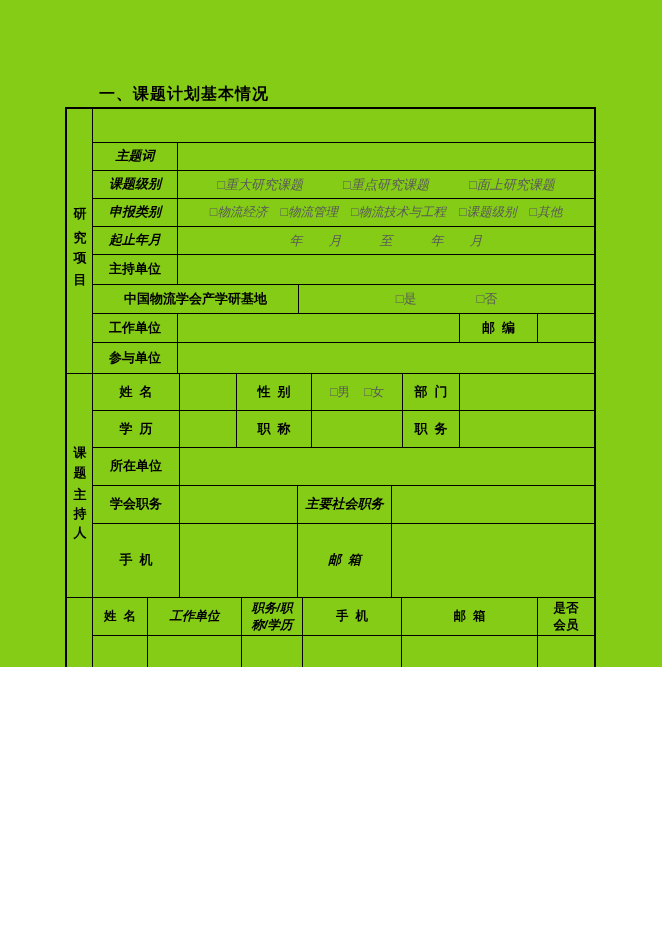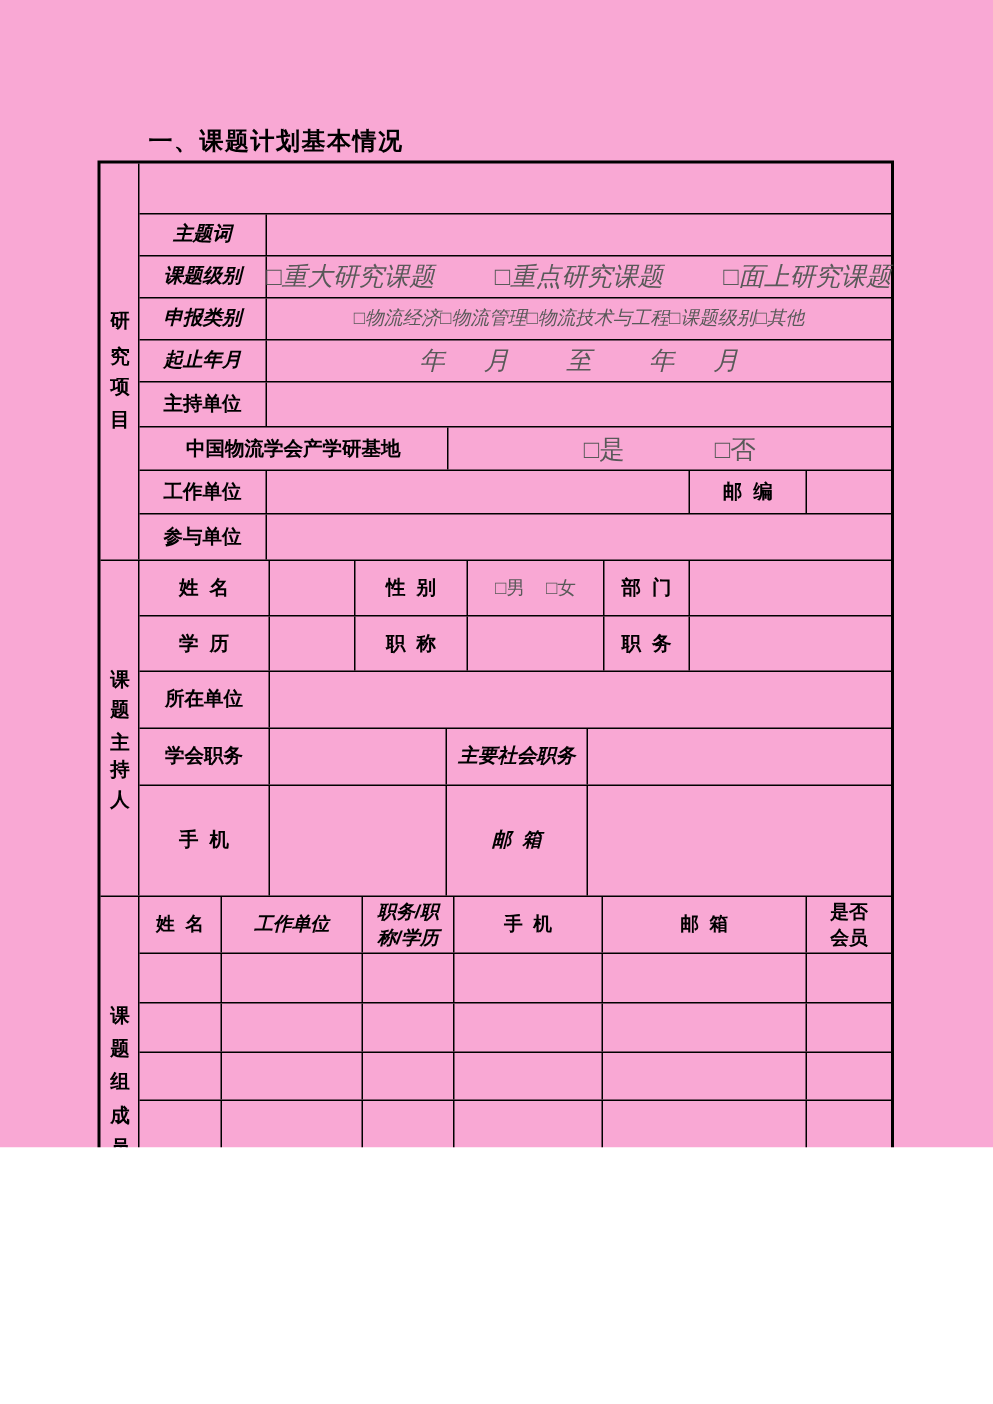--- a/index.html
+++ b/index.html
@@ -1,41 +1,41 @@
 <!DOCTYPE html>
 <html><head>
 <meta charset="utf-8">
 <style>
   * { box-sizing: border-box; margin: 0; padding: 0; }
   html,body { background:#ffffff; }
   .sheet {
-    position: relative; width: 662px; height: 765px; background: #f9a8d4;
+    position: relative; width: 662px; height: 667px; background: #84cc16;
     font-family: "Liberation Sans", "DejaVu Sans", sans-serif; color: #000;
     overflow: hidden;
   }
   .title { position: absolute; left: 99px; top: 84px; font-size: 16px; font-weight: 700; letter-spacing: 1px; }
   .grid {
     position: absolute; left: 65px; top: 107px; width: 531px; height: 727px;
     border: 2px solid #000; display: flex; flex-direction: column;
   }
   .section { display: flex; border-bottom: 1px solid #000; min-height: 0; }
   .section:last-child { border-bottom: none; flex: 1; }
   .vcol { flex: 0 0 26px; width: 26px; border-right: 1px solid #000; display: flex; align-items: center; justify-content: center; }
   .vlabel { writing-mode: vertical-rl; text-orientation: upright; font-weight: 700; font-size: 13px; }
   .rows { flex: 1; display: flex; flex-direction: column; min-width: 0; }
   .row { display: flex; border-bottom: 1px solid #000; min-height: 0; }
   .row.grow { flex: 1; }
   .row.noline, .rows .row:last-child { border-bottom: none; }
   .cell { border-right: 1px solid #000; display: flex; align-items: center; justify-content: center; min-width: 0; }
   .cell:last-child { border-right: none; flex: 1; }
   .lbl { font-weight: 700; font-size: 13px; white-space: pre-wrap; text-align: center; line-height: 1.3; }
-  .opt { color: #595959; font-size: 17px; white-space: nowrap; }
+  .opt { color: #595959; font-size: 13px; white-space: nowrap; }
   .og { display: flex; align-items: center; justify-content: center; }
   .og-level { gap: 40px; }
-  .og-cat { }
+  .og-cat { gap: 13px; }
   .og-cat .opt { font-size: 12.5px; }
   .og-dur { gap: 26px; }
   .og-dur span:nth-child(3) { margin: 0 12px; }
   .og-gender { gap: 14px; }
   .og-gender .opt { font-size: 12.5px; }
   .og-base { gap: 60px; }
   .hdr { font-weight: 700; font-size: 12.5px; white-space: pre-wrap; text-align: center; line-height: 1.35; }
   .pagenum {
     position: absolute; left: 0; right: 0; top: 867px; text-align: center;
     font-family: "Liberation Serif", "DejaVu Serif", serif; font-size: 12px; color: #333;

